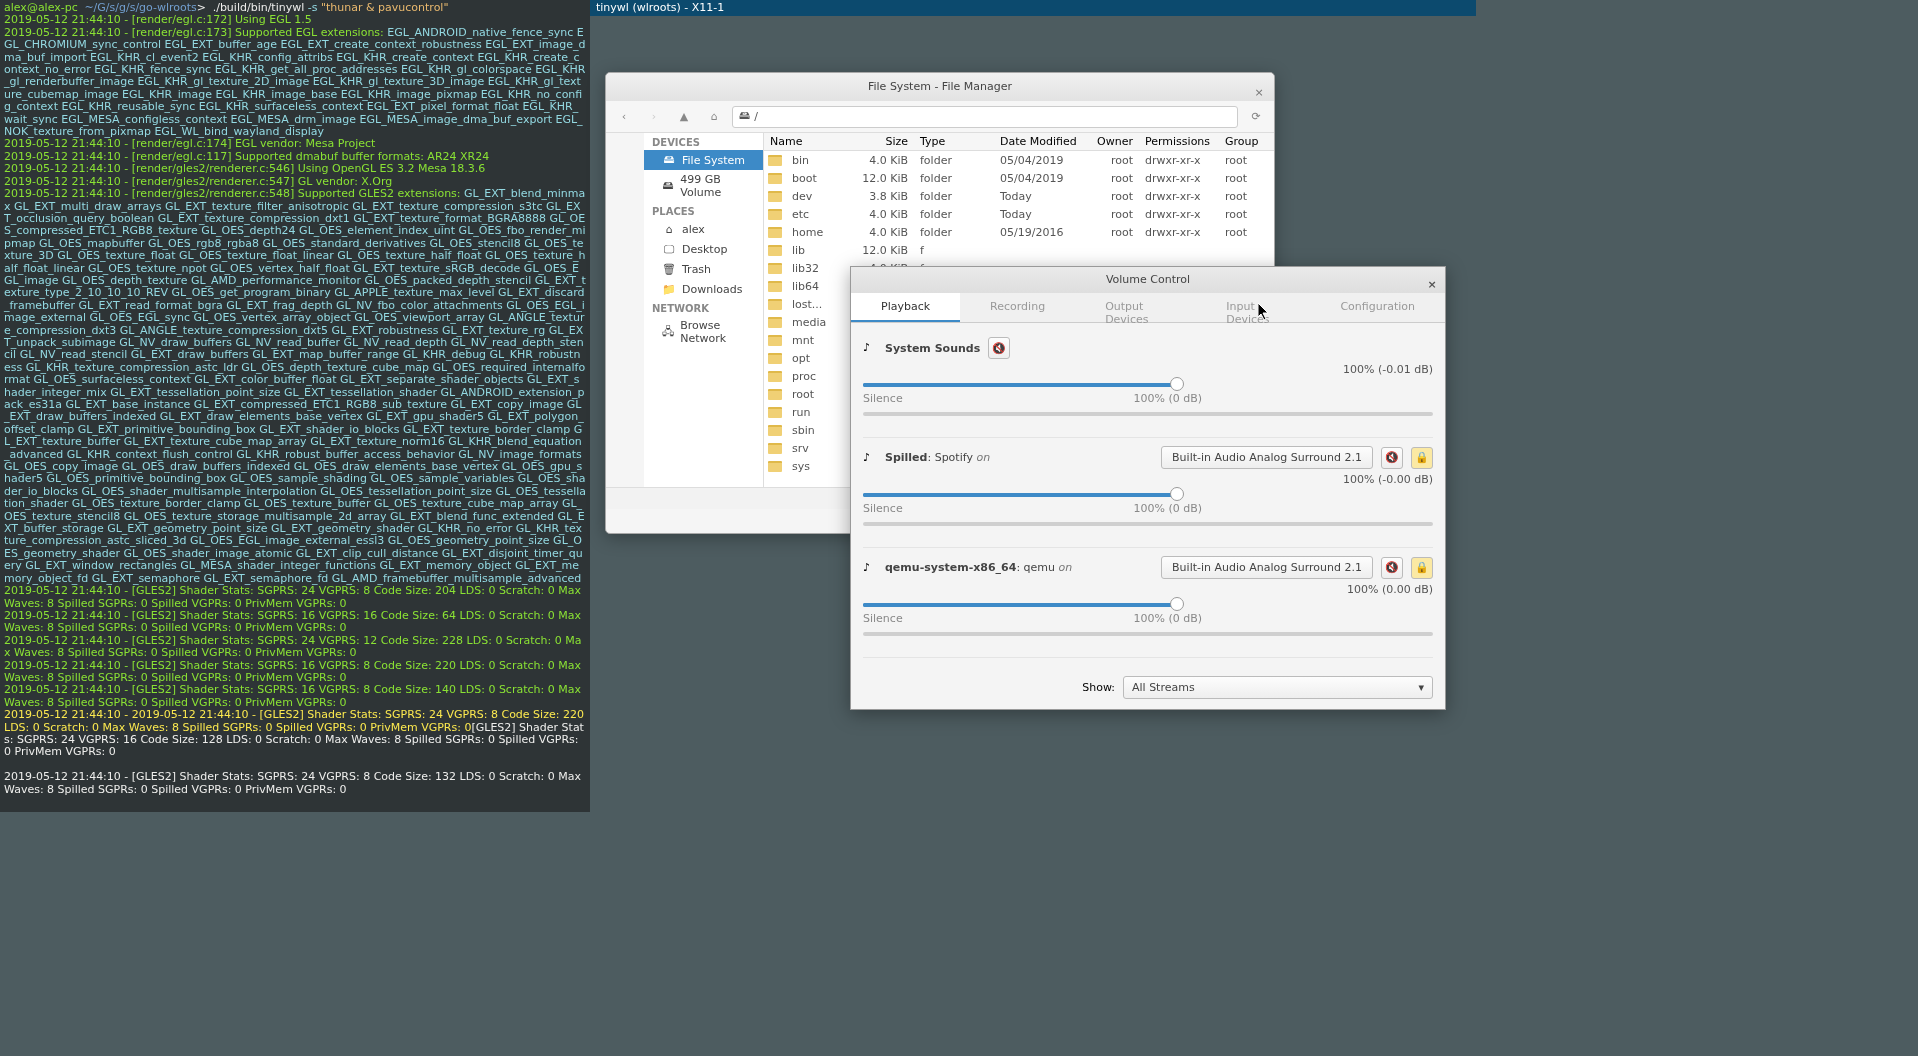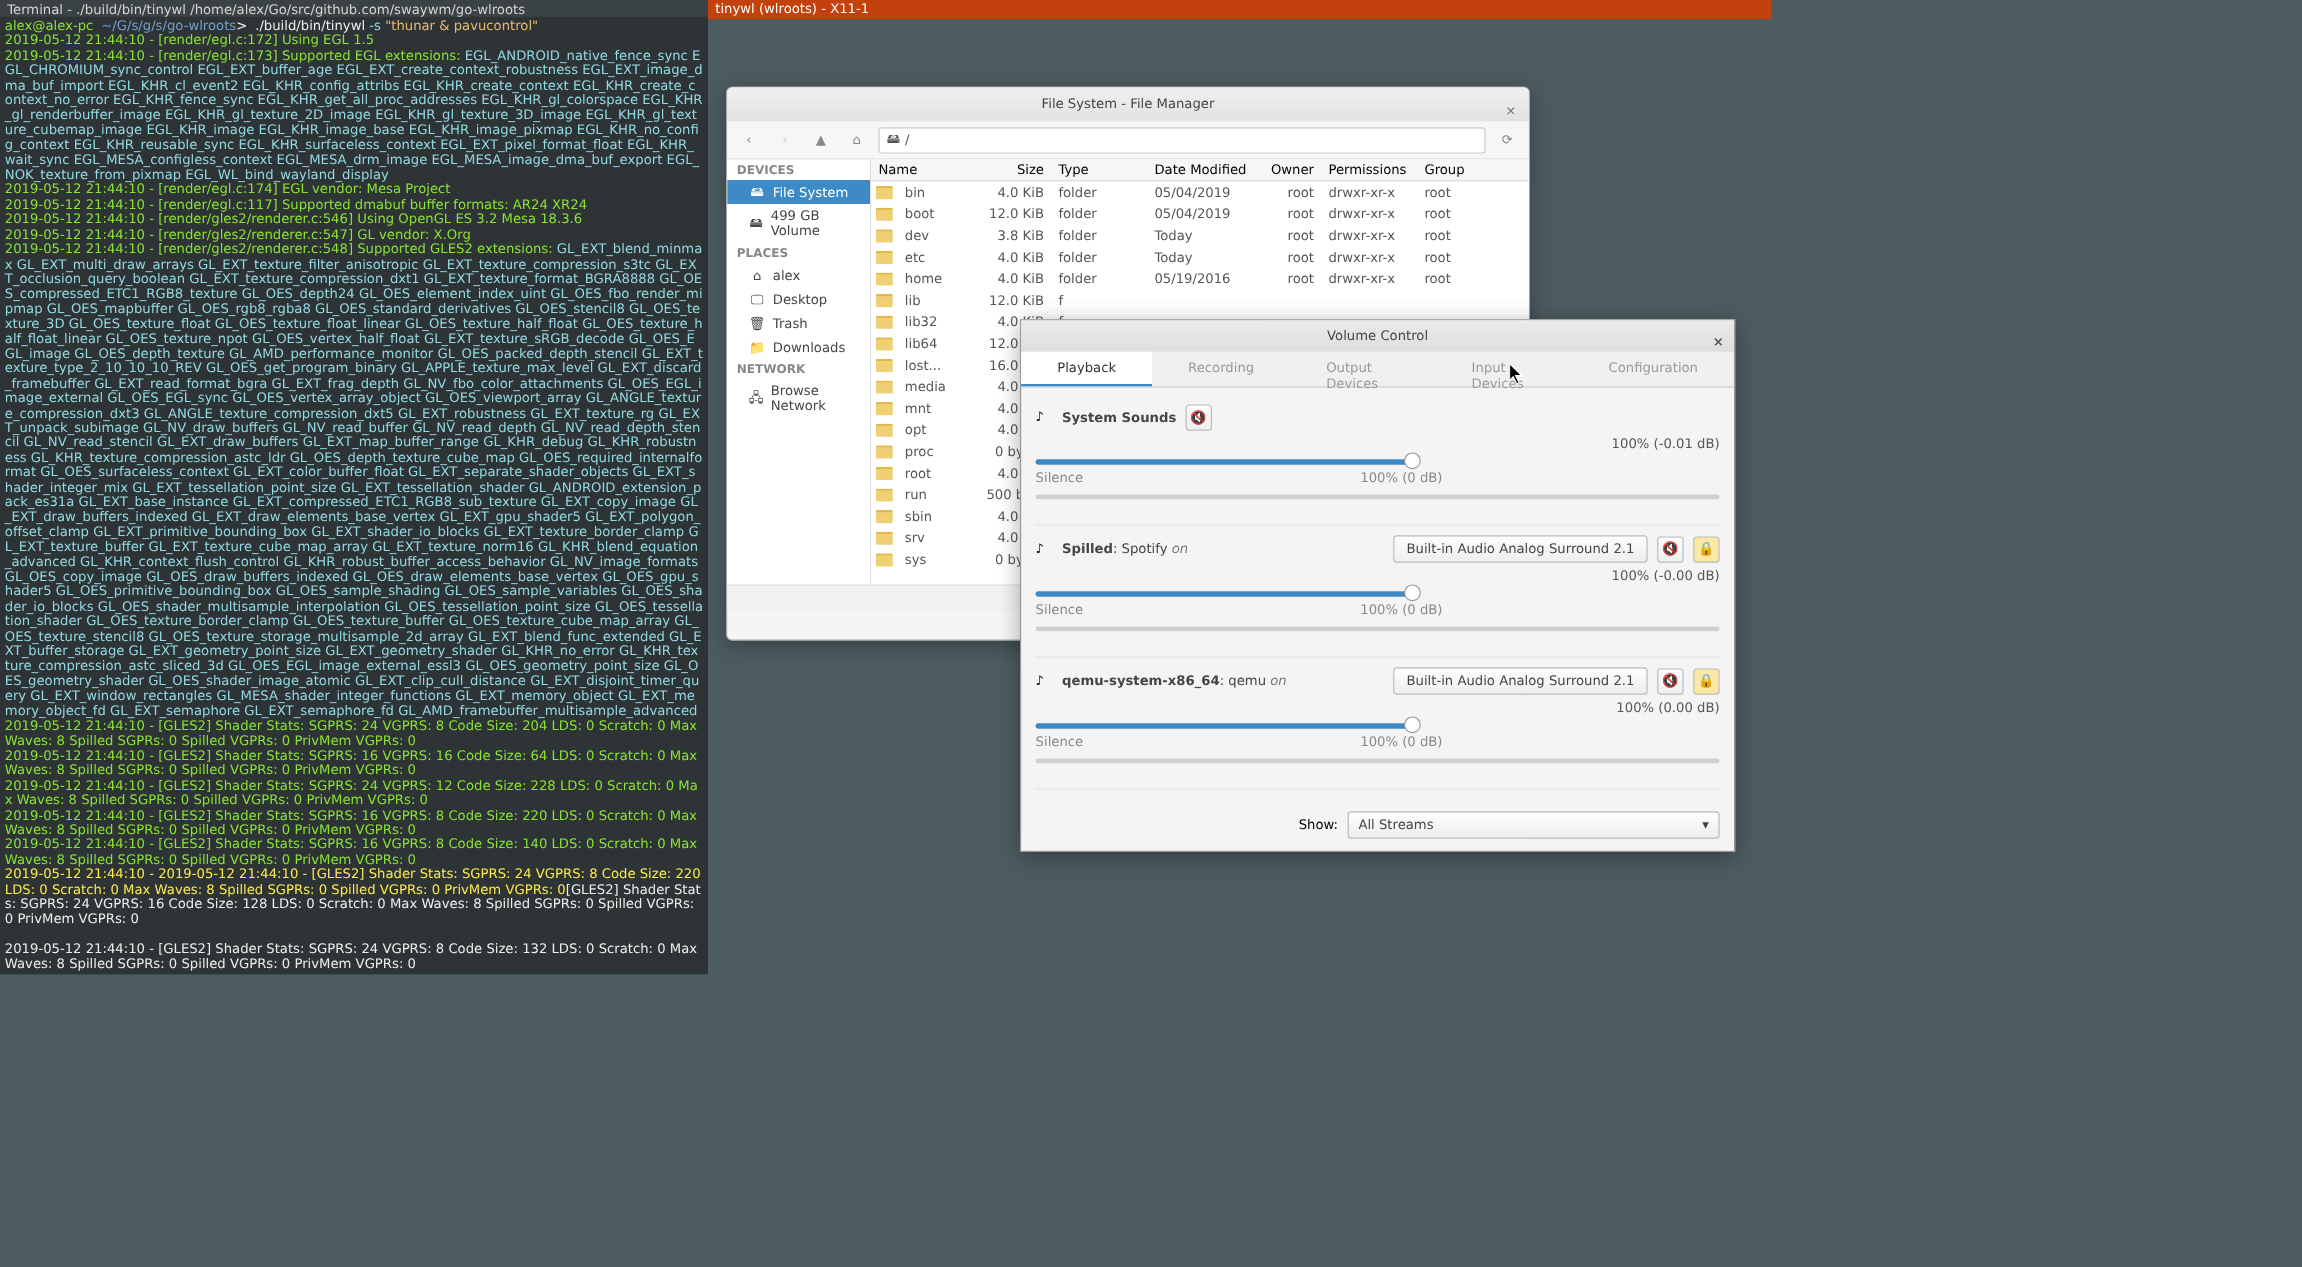--- a/index.html
+++ b/index.html
@@ -11,32 +11,32 @@
 .terminal-body { padding: 2px 4px; color: #d3d7cf; font-family: "DejaVu Sans Mono", monospace; font-size: 11px; line-height: 12.4px; white-space: pre-wrap; word-break: break-all; overflow: hidden; }
 .prompt-user { color: #8ae234; }
 .prompt-path { color: #729fcf; }
 .prompt-cmd { color: #e9b96e; }
 .log-green { color: #8ae234; }
 .log-cyan { color: #93d9e2; }
 .log-yellow { color: #fce94f; }
 .log-white { color: #eeeeec; }
 
 
-.x11-titlebar { position: absolute; left: 590px; top: 0; width: 886px; height: 16px; background: #c2410c; color: #fff; padding: 1px 6px; font-size: 11px; }
+.x11-titlebar { position: absolute; left: 590px; top: 0; width: 886px; height: 16px; background: #0c4a6e; color: #fff; padding: 1px 6px; font-size: 11px; }
 
 
 .fm-window { position: absolute; left: 605px; top: 72px; width: 670px; height: 462px; background: #f5f5f5; border: 1px solid #a8a8a8; border-radius: 5px; box-shadow: 0 4px 18px rgba(0,0,0,0.3); }
 .fm-titlebar { height: 28px; background: linear-gradient(#f0f0f0,#e2e2e2); border-radius: 5px 5px 0 0; text-align: center; line-height: 28px; color: #444; font-weight: 500; position: relative; }
 .fm-close { position: absolute; right: 8px; top: 6px; width: 14px; height: 14px; color: #777; cursor: pointer; }
 .fm-menubar { height: 24px; background: #f2f2f2; border-bottom: 1px solid #e0e0e0; display: flex; }
 .fm-menubar span { padding: 4px 10px; color: #444; }
 .fm-toolbar { height: 32px; background: #f6f6f6; border-bottom: 1px solid #ddd; display: flex; align-items: center; padding: 0 6px; gap: 6px; }
 .tb-btn { width: 24px; height: 24px; display: flex; align-items: center; justify-content: center; color: #888; }
 .tb-path { flex: 1; background: #fff; border: 1px solid #ccc; height: 22px; border-radius: 3px; display: flex; align-items: center; padding: 0 6px; gap: 4px; color: #555; }
-.fm-body { display: flex; height: calc(100% - 28px - 24px - 32px - 22px); }
+.fm-body { display: flex; height: calc(100% - 28px - 24px - 32px - 22px); padding-left: 38px; }
 .fm-sidebar { width: 120px; background: #fff; border-right: 1px solid #ddd; overflow: hidden; }
 .sb-head { padding: 4px 8px 2px; color: #888; font-weight: bold; font-size: 10px; }
 .sb-item { padding: 3px 8px 3px 18px; color: #444; display: flex; align-items: center; gap: 6px; }
 .sb-item.sel { background: #3d8ac7; color: #fff; }
 .sb-icon { width: 14px; height: 14px; display: inline-flex; align-items: center; justify-content: center; }
 .fm-list { flex: 1; background: #fff; overflow: hidden; }
 .fm-cols { display: flex; border-bottom: 1px solid #ddd; background: #f6f6f6; }
 .fm-cols span, .fm-row span { padding: 2px 6px; overflow: hidden; text-overflow: ellipsis; white-space: nowrap; }
 .col-name { width: 90px; } .col-size { width: 60px; text-align: right; } .col-type { width: 80px; }
 .col-date { width: 95px; } .col-owner { width: 50px; text-align: right; } .col-perm { width: 80px; } .col-group { width: 50px; }
@@ -70,21 +70,20 @@
 .vc-thumb { position: absolute; top: -1px; width: 14px; height: 14px; border-radius: 50%; background: #fff; border: 1px solid #999; }
 .vc-labels { display: flex; justify-content: space-between; color: #888; font-size: 10px; margin-top: -2px; }
 .vc-footer { position: absolute; bottom: 10px; right: 12px; display: flex; align-items: center; gap: 8px; }
 .vc-select { width: 310px; background: linear-gradient(#fdfdfd,#eee); border: 1px solid #bbb; border-radius: 3px; padding: 4px 8px; color: #444; display: flex; justify-content: space-between; align-items: center; }
 .cursor { position: absolute; left: 1258px; top: 303px; width: 12px; height: 18px; pointer-events:none; }
 </style>
 </head>
 <body>
 
 <div class="terminal-panel">
-  <div class="terminal-title">Terminal -  ./build/bin/tinywl  /home/alex/Go/src/github.com/swaywm/go-wlroots</div>
   <div class="terminal-body"><span class="prompt-user">alex@alex-pc</span> <span class="prompt-path">~/G/s/g/s/go-wlroots</span><span class="log-white">&gt;</span> <span class="log-white">./build/bin/tinywl</span><span class="log-cyan"> -s </span><span class="prompt-cmd">"thunar &amp; pavucontrol"</span>
 <span class="log-green">2019-05-12 21:44:10 - [render/egl.c:172] Using EGL 1.5</span>
 <span class="log-green">2019-05-12 21:44:10 - [render/egl.c:173] Supported EGL extensions:</span><span class="log-cyan"> EGL_ANDROID_native_fence_sync EGL_CHROMIUM_sync_control EGL_EXT_buffer_age EGL_EXT_create_context_robustness EGL_EXT_image_dma_buf_import EGL_KHR_cl_event2 EGL_KHR_config_attribs EGL_KHR_create_context EGL_KHR_create_context_no_error EGL_KHR_fence_sync EGL_KHR_get_all_proc_addresses EGL_KHR_gl_colorspace EGL_KHR_gl_renderbuffer_image EGL_KHR_gl_texture_2D_image EGL_KHR_gl_texture_3D_image EGL_KHR_gl_texture_cubemap_image EGL_KHR_image EGL_KHR_image_base EGL_KHR_image_pixmap EGL_KHR_no_config_context EGL_KHR_reusable_sync EGL_KHR_surfaceless_context EGL_EXT_pixel_format_float EGL_KHR_wait_sync EGL_MESA_configless_context EGL_MESA_drm_image EGL_MESA_image_dma_buf_export EGL_NOK_texture_from_pixmap EGL_WL_bind_wayland_display</span>
 <span class="log-green">2019-05-12 21:44:10 - [render/egl.c:174] EGL vendor: Mesa Project</span>
 <span class="log-green">2019-05-12 21:44:10 - [render/egl.c:117] Supported dmabuf buffer formats: AR24 XR24</span>
 <span class="log-green">2019-05-12 21:44:10 - [render/gles2/renderer.c:546] Using OpenGL ES 3.2 Mesa 18.3.6</span>
 <span class="log-green">2019-05-12 21:44:10 - [render/gles2/renderer.c:547] GL vendor: X.Org</span>
 <span class="log-green">2019-05-12 21:44:10 - [render/gles2/renderer.c:548] Supported GLES2 extensions:</span><span class="log-cyan"> GL_EXT_blend_minmax GL_EXT_multi_draw_arrays GL_EXT_texture_filter_anisotropic GL_EXT_texture_compression_s3tc GL_EXT_occlusion_query_boolean GL_EXT_texture_compression_dxt1 GL_EXT_texture_format_BGRA8888 GL_OES_compressed_ETC1_RGB8_texture GL_OES_depth24 GL_OES_element_index_uint GL_OES_fbo_render_mipmap GL_OES_mapbuffer GL_OES_rgb8_rgba8 GL_OES_standard_derivatives GL_OES_stencil8 GL_OES_texture_3D GL_OES_texture_float GL_OES_texture_float_linear GL_OES_texture_half_float GL_OES_texture_half_float_linear GL_OES_texture_npot GL_OES_vertex_half_float GL_EXT_texture_sRGB_decode GL_OES_EGL_image GL_OES_depth_texture GL_AMD_performance_monitor GL_OES_packed_depth_stencil GL_EXT_texture_type_2_10_10_10_REV GL_OES_get_program_binary GL_APPLE_texture_max_level GL_EXT_discard_framebuffer GL_EXT_read_format_bgra GL_EXT_frag_depth GL_NV_fbo_color_attachments GL_OES_EGL_image_external GL_OES_EGL_sync GL_OES_vertex_array_object GL_OES_viewport_array GL_ANGLE_texture_compression_dxt3 GL_ANGLE_texture_compression_dxt5 GL_EXT_robustness GL_EXT_texture_rg GL_EXT_unpack_subimage GL_NV_draw_buffers GL_NV_read_buffer GL_NV_read_depth GL_NV_read_depth_stencil GL_NV_read_stencil GL_EXT_draw_buffers GL_EXT_map_buffer_range GL_KHR_debug GL_KHR_robustness GL_KHR_texture_compression_astc_ldr GL_OES_depth_texture_cube_map GL_OES_required_internalformat GL_OES_surfaceless_context GL_EXT_color_buffer_float GL_EXT_separate_shader_objects GL_EXT_shader_integer_mix GL_EXT_tessellation_point_size GL_EXT_tessellation_shader GL_ANDROID_extension_pack_es31a GL_EXT_base_instance GL_EXT_compressed_ETC1_RGB8_sub_texture GL_EXT_copy_image GL_EXT_draw_buffers_indexed GL_EXT_draw_elements_base_vertex GL_EXT_gpu_shader5 GL_EXT_polygon_offset_clamp GL_EXT_primitive_bounding_box GL_EXT_shader_io_blocks GL_EXT_texture_border_clamp GL_EXT_texture_buffer GL_EXT_texture_cube_map_array GL_EXT_texture_norm16 GL_KHR_blend_equation_advanced GL_KHR_context_flush_control GL_KHR_robust_buffer_access_behavior GL_NV_image_formats GL_OES_copy_image GL_OES_draw_buffers_indexed GL_OES_draw_elements_base_vertex GL_OES_gpu_shader5 GL_OES_primitive_bounding_box GL_OES_sample_shading GL_OES_sample_variables GL_OES_shader_io_blocks GL_OES_shader_multisample_interpolation GL_OES_tessellation_point_size GL_OES_tessellation_shader GL_OES_texture_border_clamp GL_OES_texture_buffer GL_OES_texture_cube_map_array GL_OES_texture_stencil8 GL_OES_texture_storage_multisample_2d_array GL_EXT_blend_func_extended GL_EXT_buffer_storage GL_EXT_geometry_point_size GL_EXT_geometry_shader GL_KHR_no_error GL_KHR_texture_compression_astc_sliced_3d GL_OES_EGL_image_external_essl3 GL_OES_geometry_point_size GL_OES_geometry_shader GL_OES_shader_image_atomic GL_EXT_clip_cull_distance GL_EXT_disjoint_timer_query GL_EXT_window_rectangles GL_MESA_shader_integer_functions GL_EXT_memory_object GL_EXT_memory_object_fd GL_EXT_semaphore GL_EXT_semaphore_fd GL_AMD_framebuffer_multisample_advanced</span>
 <span class="log-green">2019-05-12 21:44:10 - [GLES2] Shader Stats: SGPRS: 24 VGPRS: 8 Code Size: 204 LDS: 0 Scratch: 0 Max Waves: 8 Spilled SGPRs: 0 Spilled VGPRs: 0 PrivMem VGPRs: 0
 2019-05-12 21:44:10 - [GLES2] Shader Stats: SGPRS: 16 VGPRS: 16 Code Size: 64 LDS: 0 Scratch: 0 Max Waves: 8 Spilled SGPRs: 0 Spilled VGPRs: 0 PrivMem VGPRs: 0

